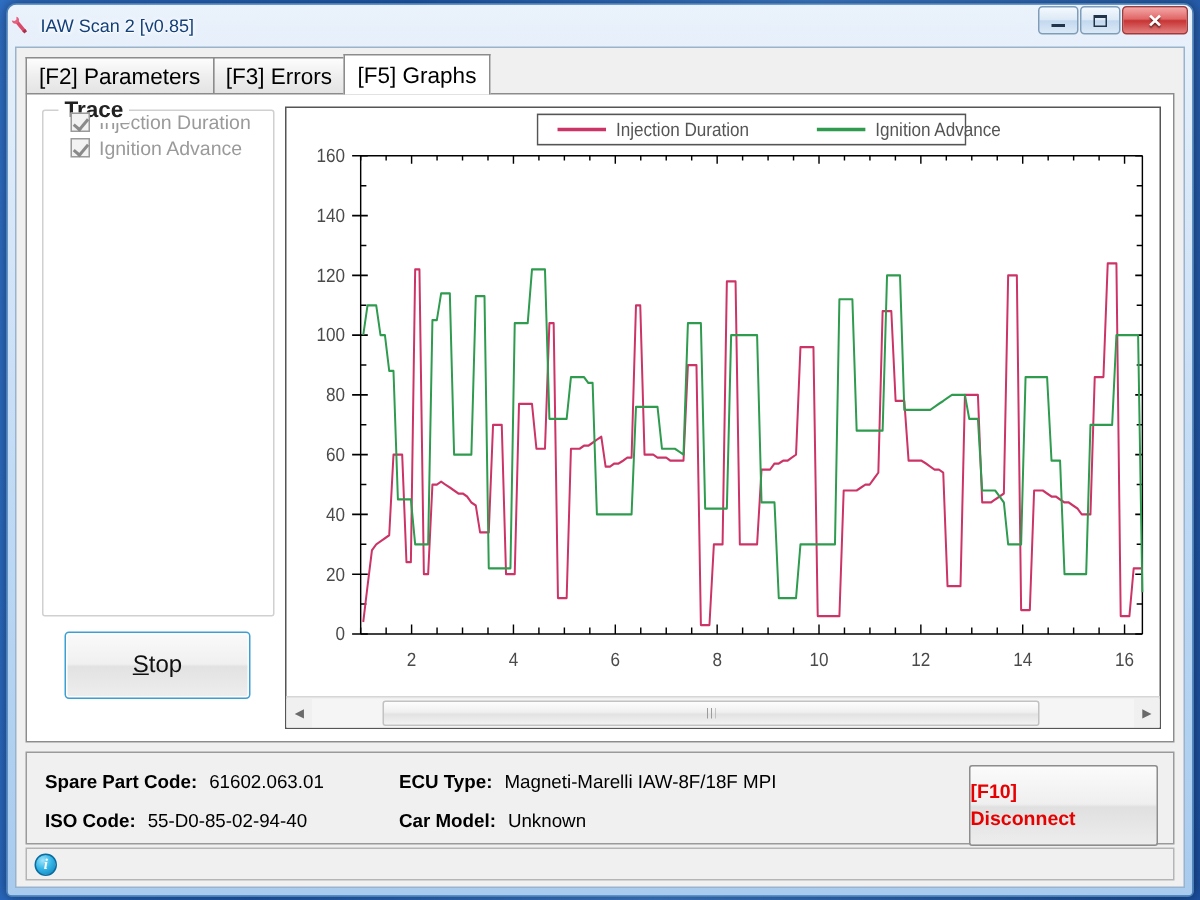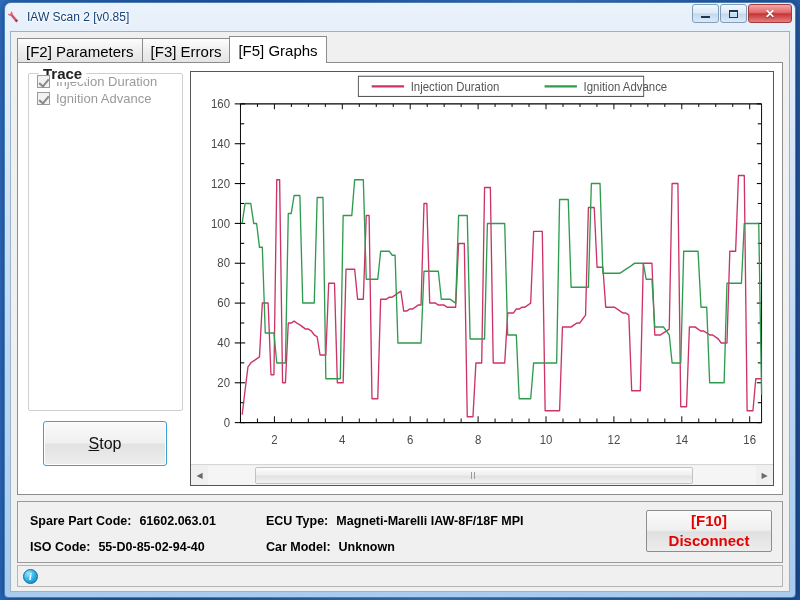--- a/index.html
+++ b/index.html
@@ -85,21 +85,21 @@
   }
   .tabbody {
     position: absolute; left: 6px; top: 30px; right: 6px; bottom: 96px;
     background: #fff;
     border: 1px solid #8c8c8c;
   }
 
   
   .groupbox {
     position: absolute; left: 10px; top: 10px; width: 155px; height: 338px;
-    border: 1px solid #d0d0d0; border-radius: 2px;
+    border: 1px solid #d0d0d0; border-radius: 2px; padding-left: 10px;
   }
   .gb-title {
     position: absolute; left: 10px; top: -9px;
     background: #fff; padding: 0 4px;
     font-size: 15px; font-weight: bold; color: #222;
   }
   .cbrow { display: flex; align-items: center; margin: 0 0 2px 8px; }
   .cbrow:first-of-type { margin-top: 18px; }
   .checkbox {
     width: 13px; height: 13px; flex: 0 0 13px;
@@ -160,29 +160,29 @@
 
   
   .infopanel {
     position: absolute; left: 6px; right: 6px; bottom: 28px; height: 62px;
     background: #f0f0f0; border: 1px solid #9a9a9a;
   }
   .inforow { position: absolute; display: flex; align-items: flex-end; font-size: 12.5px; color: #000; }
   .inforow.r1 { top: 12px; }
   .inforow.r2 { top: 38px; }
   .lbl { font-weight: bold; }
-  .val { font-weight: bold; margin-left: 8px; }
+  .val { font-weight: normal; margin-left: 8px; }
   .c1 { left: 12px; }
   .c2 { left: 248px; }
   .discbtn {
-    position: absolute; right: 10px; top: 8px; width: 126px; height: 42px;
+    position: absolute; right: 10px; top: 8px; width: 126px; height: 54px;
     border: 1px solid #8d8d8d; border-radius: 2px;
     background: linear-gradient(180deg,#fbfbfb 0%, #efefef 48%, #e0e0e0 52%, #ededed 100%);
-    display: flex; flex-direction: column; align-items: center; justify-content: center;
-    color: #e60000; font-weight: bold; font-size: 15px; line-height: 1.35;
+    display: flex; flex-direction: column; justify-content: center;
+    color: #e60000; font-weight: bold; font-size: 13px; line-height: 1.35;
   }
 
   
   .statusbar {
     position: absolute; left: 6px; right: 6px; bottom: 4px; height: 22px;
     background: #f0f0f0; border: 1px solid #b5b5b5;
     display: flex; align-items: center; padding-left: 5px;
   }
   .info-icon {
     width: 15px; height: 15px; border-radius: 50%;

